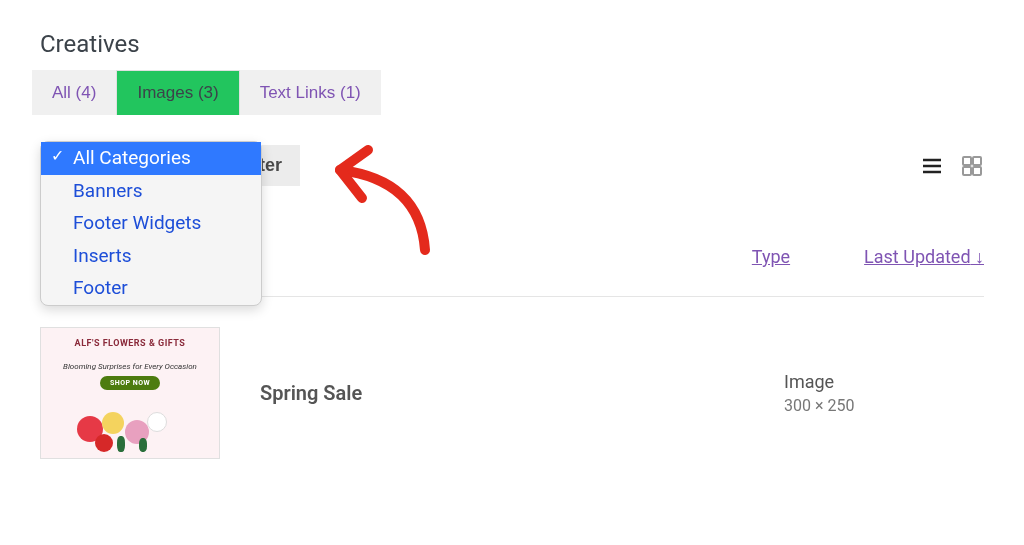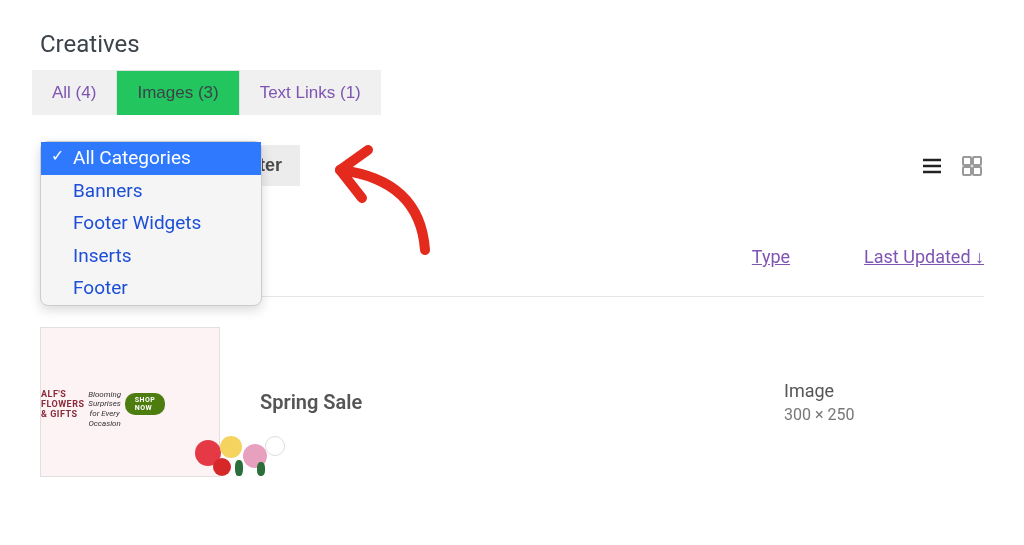--- a/index.html
+++ b/index.html
@@ -121,24 +121,25 @@
       margin: 0 40px;
     }
     .row {
       display: flex;
       align-items: center;
       margin: 30px 40px;
       gap: 0;
     }
     .thumb {
       width: 180px;
-      height: 150px;
+      height: 132px;
       border: 1px solid #e0e0e0;
-      display: flex;
-      flex-direction: row;
+      padding: 6px;
+      display: flex;
+      flex-direction: column;
       align-items: center;
       background: #fdf2f4;
       position: relative;
       flex-shrink: 0;
     }
     .thumb-title {
       font-size: 9px;
       font-weight: 700;
       color: #8a2a3a;
       letter-spacing: 0.5px;

